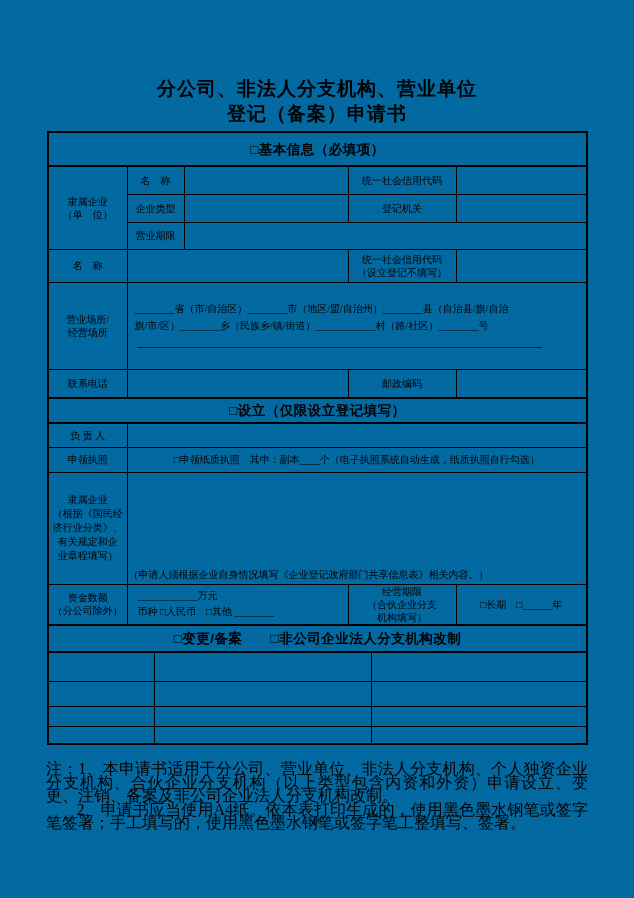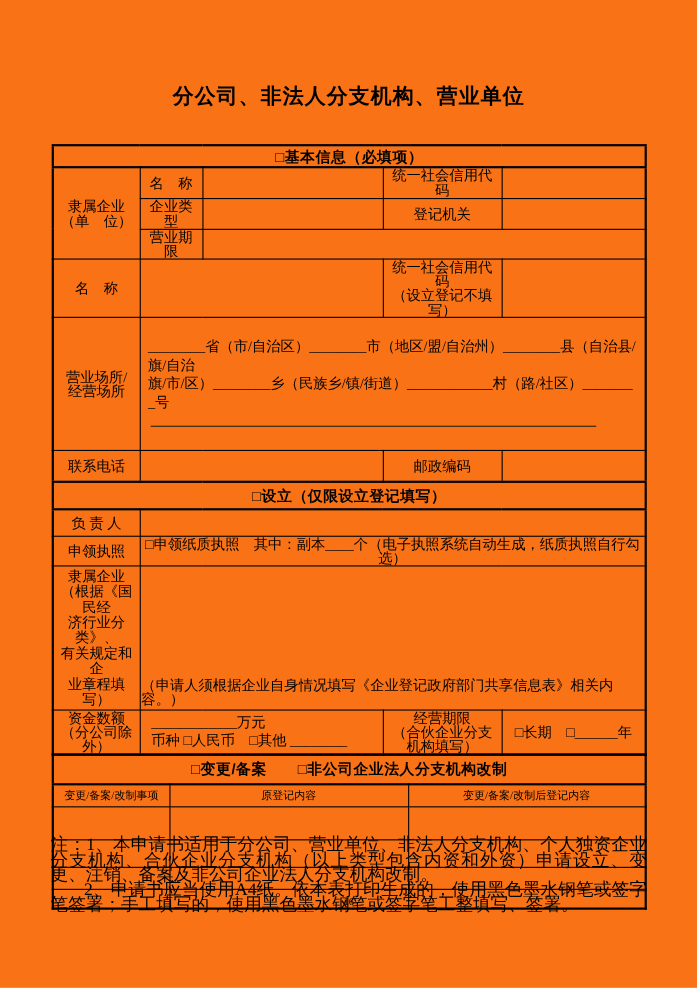--- a/index.html
+++ b/index.html
@@ -1,30 +1,30 @@
 <!DOCTYPE html>
 <html><head>
 <meta charset="utf-8">
 <style>
   html,body{margin:0;padding:0;}
   body{
     width:634px;height:898px;background:#ffffff;color:#000;
     font-family:"Liberation Serif", serif;
   }
-  .sheet{position:relative;width:634px;height:898px;overflow:hidden;background:#f97316;}
+  .sheet{position:relative;width:634px;height:898px;overflow:hidden;background:#0369a1;}
   .doc-title{
     position:absolute;left:0;top:76px;width:100%;text-align:center;
     font-family:"Liberation Sans", sans-serif;font-weight:700;
     font-size:19px;line-height:25px;letter-spacing:1px;
   }
   .tablewrap{position:absolute;left:47px;top:131px;width:539px;}
   table{border-collapse:collapse;table-layout:fixed;width:539px;}
   #t2{margin-top:-2px;}
   td{
-    border:1px solid #000;font-size:13px;line-height:13px;
+    border:1px solid #000;font-size:10px;line-height:13px;
     padding:0 3px;vertical-align:middle;text-align:center;overflow:hidden;
     word-break:break-all;
   }
   #t1,#t2{border:2px solid #000;}
   td.sec{
     font-family:"Liberation Sans", sans-serif;font-weight:700;font-size:13.5px;
     border-top:2px solid #000;border-bottom:2px solid #000;text-align:center;
     letter-spacing:0.5px;
   }
   td.lab{text-align:center;}
@@ -43,35 +43,36 @@
   .notes p.n2{text-indent:1.9em;font-family:Liberation Serif, serif;}
   .pageno{position:absolute;left:0;top:816px;width:100%;text-align:center;font-size:9.5px;}
 </style>
 </head>
 <body>
 
 <div class="sheet">
 
   <div class="doc-title">
     <div>分公司、非法人分支机构、营业单位</div>
+    <div>登记（备案）申请书</div>
   </div>
 
   <div class="tablewrap">
 
     <table id="t1">
       <colgroup>
         <col style="width:79px">
           <col style="width:57px">
           <col style="width:164px">
         <col style="width:108px">
           <col style="width:131px">
       </colgroup>
 
       <tbody>
-          <tr style="height:20px">
+          <tr style="height:34px">
         <td class="sec" colspan="5">□基本信息（必填项）</td>
       </tr>
 
       <tr style="height:28px">
         <td class="lab" rowspan="3">
           <div>隶属企业</div>
           <div>（单　位）</div>
         </td>
         <td class="lab">名　称</td>
         <td class="val"></td>
@@ -171,25 +172,20 @@
         <col style="width:106px">
           <col style="width:217px">
           <col style="width:216px">
       </colgroup>
 
       <tbody>
           <tr style="height:27px">
         <td class="sec" colspan="3">□变更/备案　　□非公司企业法人分支机构改制</td>
       </tr>
 
-      <tr style="height:21px" class="chg-head">
-        <td>变更/备案/改制事项</td>
-        <td>原登记内容</td>
-        <td>变更/备案/改制后登记内容</td>
-      </tr>
 
       <tr style="height:30px">
         <td></td>
         <td></td>
         <td></td>
       </tr>
       <tr style="height:25px">
         <td></td>
         <td></td>
         <td></td>

